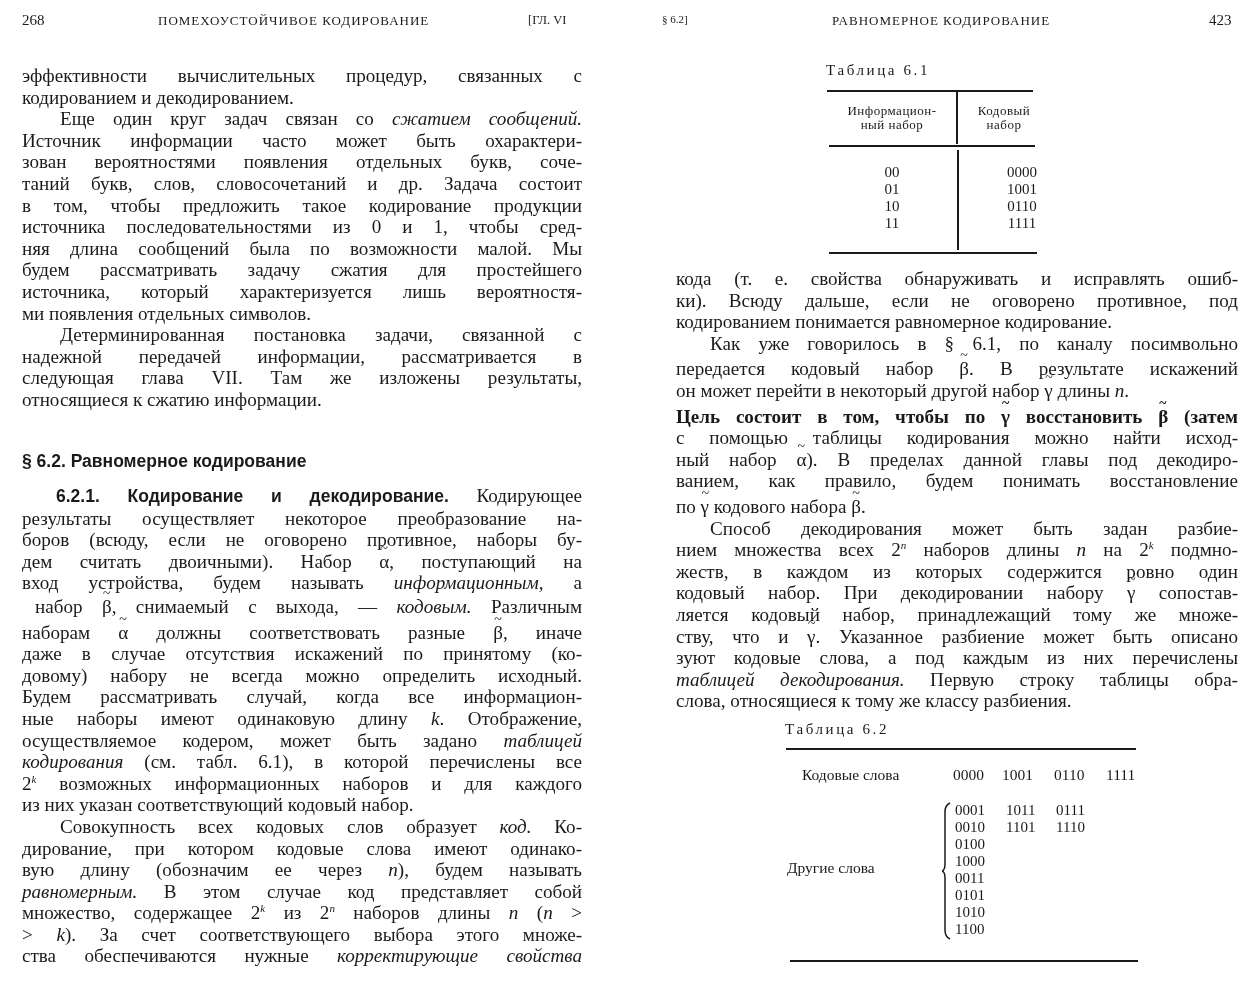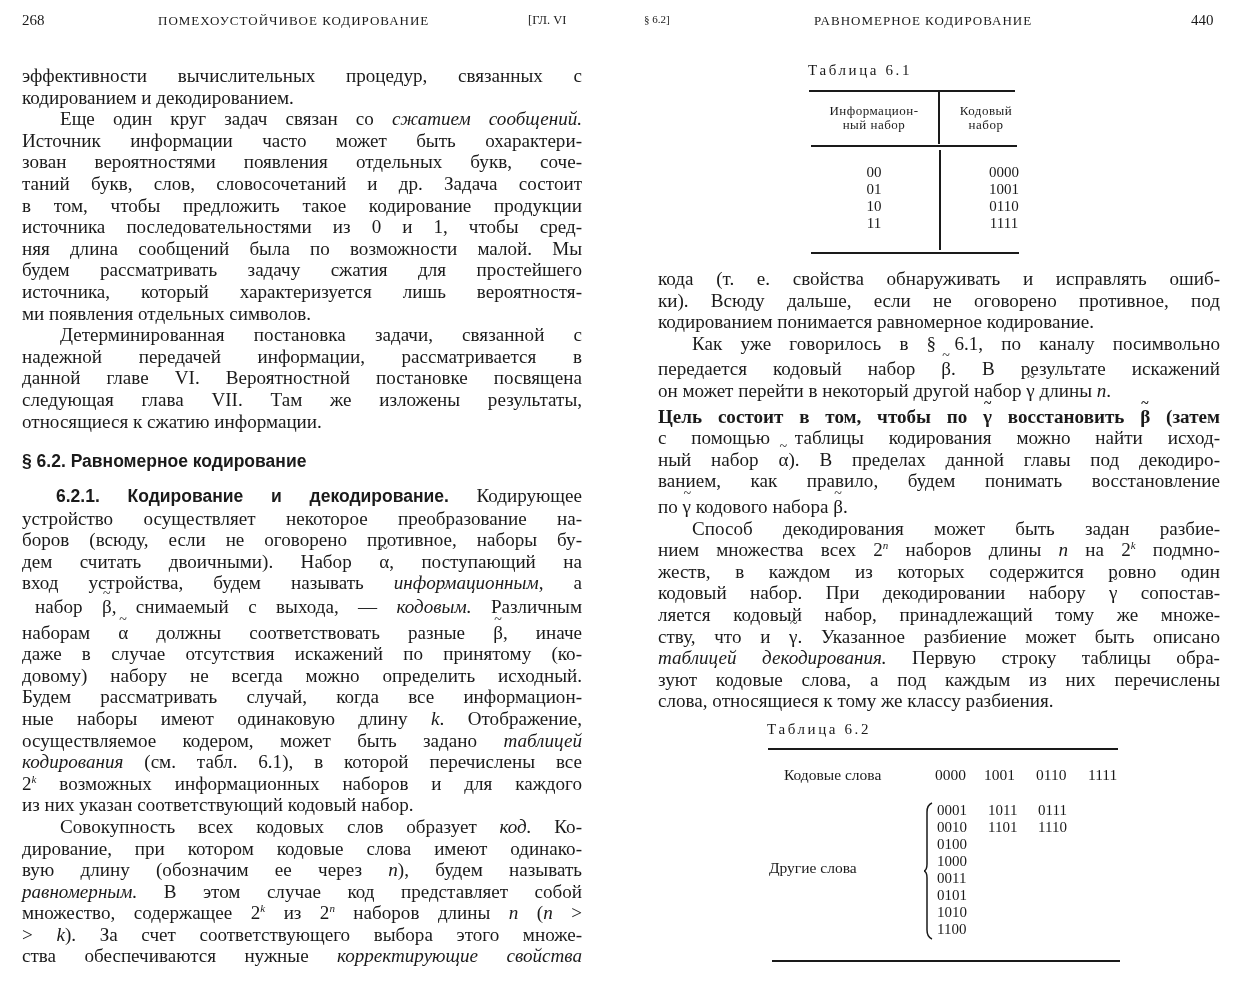--- a/index.html
+++ b/index.html
@@ -2,21 +2,21 @@
 <html><head>
 <meta charset="utf-8">
 <style>
   html, body { margin: 0; padding: 0; background: #ffffff; }
   body {
     width: 1252px; height: 986px; position: relative; overflow: hidden;
     font-family: "Liberation Serif", "DejaVu Serif", serif; color: #1a1a1a;
   }
   .page { position: absolute; top: 0; height: 986px; }
   #left { left: 22px; width: 560px; }
-  #right { left: 658px; width: 562px; }
+  #right { left: 676px; width: 562px; }
 
   .runhead { position: absolute; top: 12px; left: 0; right: 0; height: 20px; font-size: 14px; }
   .runhead .num { position: absolute; top: 0; font-size: 15px; }
   .runhead .title { position: absolute; top: 1px; font-size: 13px; letter-spacing: 1px; }
   .runhead .sec { position: absolute; top: 1px; font-size: 12.5px; }
   #left .num { left: 0; }
   #left .title { left: 136px; }
   #left .sec { left: 506px; }
   #right .sec { left: -14px; font-size: 11px; }
   #right .title { left: 156px; }
@@ -64,34 +64,33 @@
       <span class="ln">в том, чтобы предложить такое кодирование продукции</span>
       <span class="ln">источника последовательностями из 0 и 1, чтобы сред-</span>
       <span class="ln">няя длина сообщений была по возможности малой. Мы</span>
       <span class="ln">будем рассматривать задачу сжатия для простейшего</span>
       <span class="ln">источника, который характеризуется лишь вероятностя-</span>
       <span class="ln last">ми появления отдельных символов.</span>
     </p>
     <p>
       <span class="ln" style="padding-left:38px;">Детерминированная постановка задачи, связанной с</span>
       <span class="ln">надежной передачей информации, рассматривается в</span>
-      <span class="ln">данной главе VI. Вероятностной постановке посвящена</span>
       <span class="ln">следующая глава VII. Там же изложены результаты,</span>
       <span class="ln last">относящиеся к сжатию информации.</span>
     </p>
   </div>
 
   <div class="text" style="top:450px;">
     <span class="h2">§ 6.2.  Равномерное кодирование</span>
   </div>
 
   <div class="text" style="top:485px;">
     <p>
       <span class="ln" style="padding-left:34px;"><span class="h3">6.2.1. Кодирование и декодирование.</span><span> Кодирующее</span></span>
-      <span class="ln">устройство осуществляет некоторое преобразование на-</span>
+      <span class="ln">результаты осуществляет некоторое преобразование на-</span>
       <span class="ln">боров (всюду, если не оговорено противное, наборы бу-</span>
       <span class="ln"><span>дем считать двоичными). Набор </span><span class="tl">α</span><span>, поступающий на</span></span>
       <span class="ln"><span>вход устройства, будем называть </span><i>информационным</i><span>, а</span></span>
       <span class="ln" style="margin-top:2px;margin-left:13px;"><span>набор </span><span class="tl">β</span><span>, снимаемый с выхода, — </span><i>кодовым.</i><span> Различным</span></span>
       <span class="ln" style="margin-top:4px;"><span>наборам </span><span class="tl">α</span><span> должны соответствовать разные </span><span class="tl">β</span><span>, иначе</span></span>
       <span class="ln">даже в случае отсутствия искажений по принятому (ко-</span>
       <span class="ln">довому) набору не всегда можно определить исходный.</span>
       <span class="ln">Будем рассматривать случай, когда все информацион-</span>
       <span class="ln"><span>ные наборы имеют одинаковую длину </span><i>k</i><span>. Отображение,</span></span>
       <span class="ln"><span>осуществляемое кодером, может быть задано </span><i>таблицей</i></span>
@@ -108,21 +107,21 @@
       <span class="ln"><span>&gt; </span><i>k</i><span>). За счет соответствующего выбора этого множе-</span></span>
       <span class="ln"><span>ства обеспечиваются нужные </span><i>корректирующие свойства</i></span>
     </p>
   </div>
 </div>
 
 <div class="page" id="right">
   <div class="runhead">
     <span class="sec">§ 6.2]</span>
     <span class="title">РАВНОМЕРНОЕ КОДИРОВАНИЕ</span>
-    <span class="num">440</span>
+    <span class="num">423</span>
   </div>
 
   <div>
     <span class="cap" style="left:150px; top:62px;">Таблица 6.1</span>
     <div class="rule" style="left:151px; top:90px; width:206px;"></div>
     <div class="vrule" style="left:280px; top:92px; height:52px;"></div>
     <div class="t61h" style="left:156px; top:104px; width:120px;">
       <div>Информацион-</div>
       <div>ный набор</div>
     </div>
@@ -163,22 +162,22 @@
       <span class="ln">ванием, как правило, будем понимать восстановление</span>
       <span class="ln last" style="margin-top:4px;"><span>по </span><span class="tl">γ</span><span> кодового набора </span><span class="tl">β</span><span>.</span></span>
     </p>
     <p>
       <span class="ln" style="padding-left:34px;">Способ декодирования может быть задан разбие-</span>
       <span class="ln"><span>нием множества всех 2</span><sup><i>n</i></sup><span> наборов длины </span><i>n</i><span> на 2</span><sup><i>k</i></sup><span> подмно-</span></span>
       <span class="ln">жеств, в каждом из которых содержится ровно один</span>
       <span class="ln"><span>кодовый набор. При декодировании набору </span><span class="tl">γ</span><span> сопостав-</span></span>
       <span class="ln">ляется кодовый набор, принадлежащий тому же множе-</span>
       <span class="ln"><span>ству, что и </span><span class="tl">γ</span><span>. Указанное разбиение может быть описано</span></span>
+      <span class="ln">зуют кодовые слова, а под каждым из них перечислены</span>
       <span class="ln"><i>таблицей декодирования.</i><span> Первую строку таблицы обра-</span></span>
-      <span class="ln">зуют кодовые слова, а под каждым из них перечислены</span>
       <span class="ln last">слова, относящиеся к тому же классу разбиения.</span>
     </p>
   </div>
 
   <div>
     <span class="cap" style="left:109px; top:721px;">Таблица 6.2</span>
     <div class="rule" style="left:110px; top:748px; width:350px;"></div>
     <span class="t62" style="left:126px; top:766px;">Кодовые слова</span>
     <span class="t62" style="left:277px; top:766px;">0000</span>
     <span class="t62" style="left:326px; top:766px;">1001</span>

